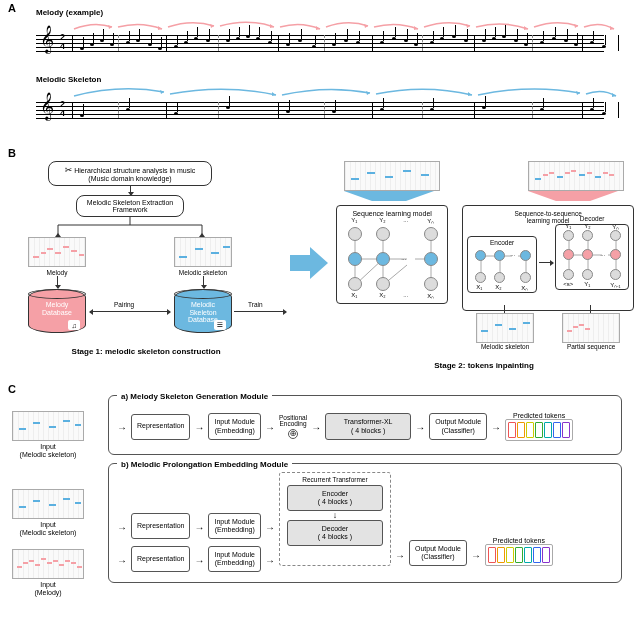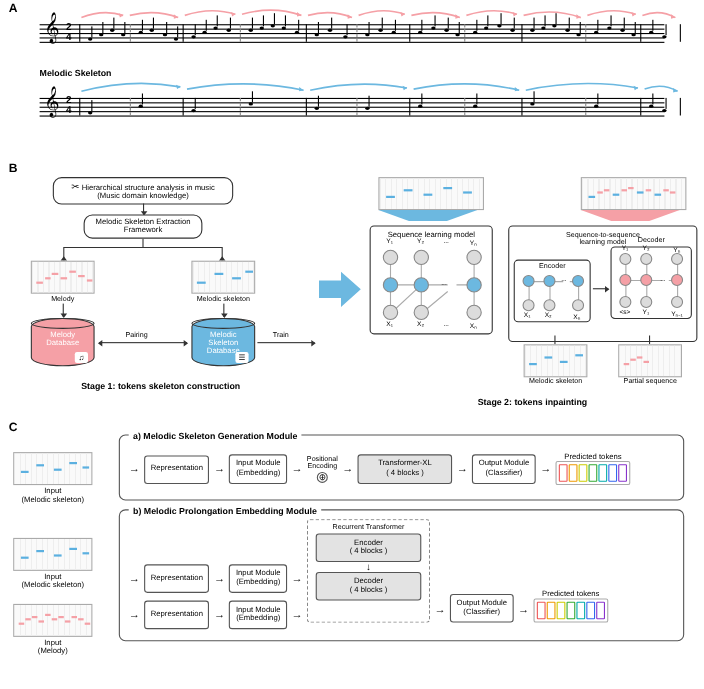--- a/index.html
+++ b/index.html
@@ -87,20 +87,21 @@
   svg.netlines line { stroke:#aaa; stroke-width:1; }
 </style>
 </head>
 <body>
 
 <div class="figure">
 
 <div class="panel panel-a">
   <div class="panel-label">A</div>
 
+  <div class="staff-title">Melody (example)</div>
   <div class="staff">
 
     <div class="arrow" style="left:38px; top:4px; width:40px;"><svg>
             <path d="M0,6 Q20,-2 38,4" fill="none" stroke="#f5a0a6" stroke-width="1.5"></path>
             <path d="M38,4 l-4,-2 l1,4 z" fill="#f5a0a6"></path>
           </svg></div>
     <div class="arrow" style="left:82px; top:4px; width:46px;"><svg>
             <path d="M0,4 Q23,-2 44,6" fill="none" stroke="#f5a0a6" stroke-width="1.5"></path>
             <path d="M44,6 l-4,-3 l0,4 z" fill="#f5a0a6"></path>
           </svg></div>
@@ -341,21 +342,21 @@
 Database</div>
         <div class="db-icon">☰</div>
       </div>
 
       <div class="conn conn-arrowhead conn-arrowhead-l" style="left:82px; top:150px; width:80px;"></div>
       <div class="conn-label" style="left:104px; top:140px;">Pairing</div>
 
       <div class="conn conn-arrowhead" style="left:226px; top:150px; width:52px;"></div>
       <div class="conn-label" style="left:238px; top:140px;">Train</div>
 
-      <div class="stage-caption" style="position:absolute; left:0; right:0; top:182px;">Stage 1: tokens skeleton construction</div>
+      <div class="stage-caption" style="position:absolute; left:0; right:0; top:182px;">Stage 1: melodic skeleton construction</div>
     </div>
 
     <div class="big-arrow">
       <svg width="40" height="36">
             <path d="M0,10 L20,10 L20,2 L38,18 L20,34 L20,26 L0,26 Z" fill="#6cb8e0"></path>
           </svg>
     </div>
 
     <div class="stage2">
 
@@ -533,21 +534,21 @@
           <div class="bar blue" style="left:20px;top:10px;width:7px;"></div>
           <div class="bar blue" style="left:36px;top:14px;width:7px;"></div>
           <div class="bar blue" style="left:50px;top:8px;width:7px;"></div>
           <div class="bar blue" style="left:62px;top:12px;width:6px;"></div>
     </div>
     <div class="cap" style="white-space:pre-line;">Input
 (Melodic skeleton)</div>
   </div>
 
   <div class="module" style="height:60px;">
-    <div class="module-title">a) Melodic Skeleton Generation Module</div>
+    <div class="module-title">a) Melody Skeleton Generation Module</div>
     <div class="flow" style="margin-top:10px;">
       <span class="arrow-sm">→</span>
       <div class="box">Representation</div>
       <span class="arrow-sm">→</span>
       <div class="box" style="white-space:pre-line;">Input Module
 (Embedding)</div>
       <span class="arrow-sm">→</span>
       <div class="pe">
         <span style="white-space:pre-line; text-align:center;">Positional
 Encoding</span>

